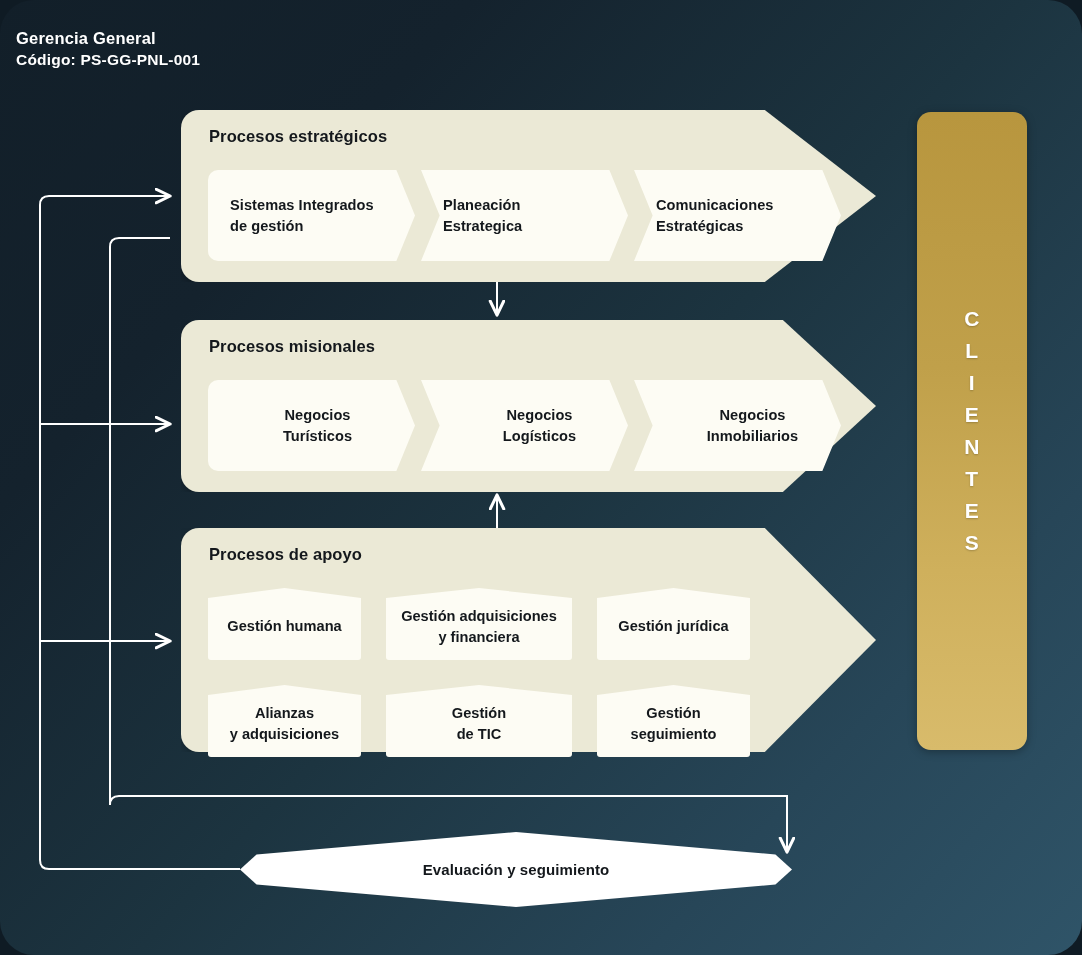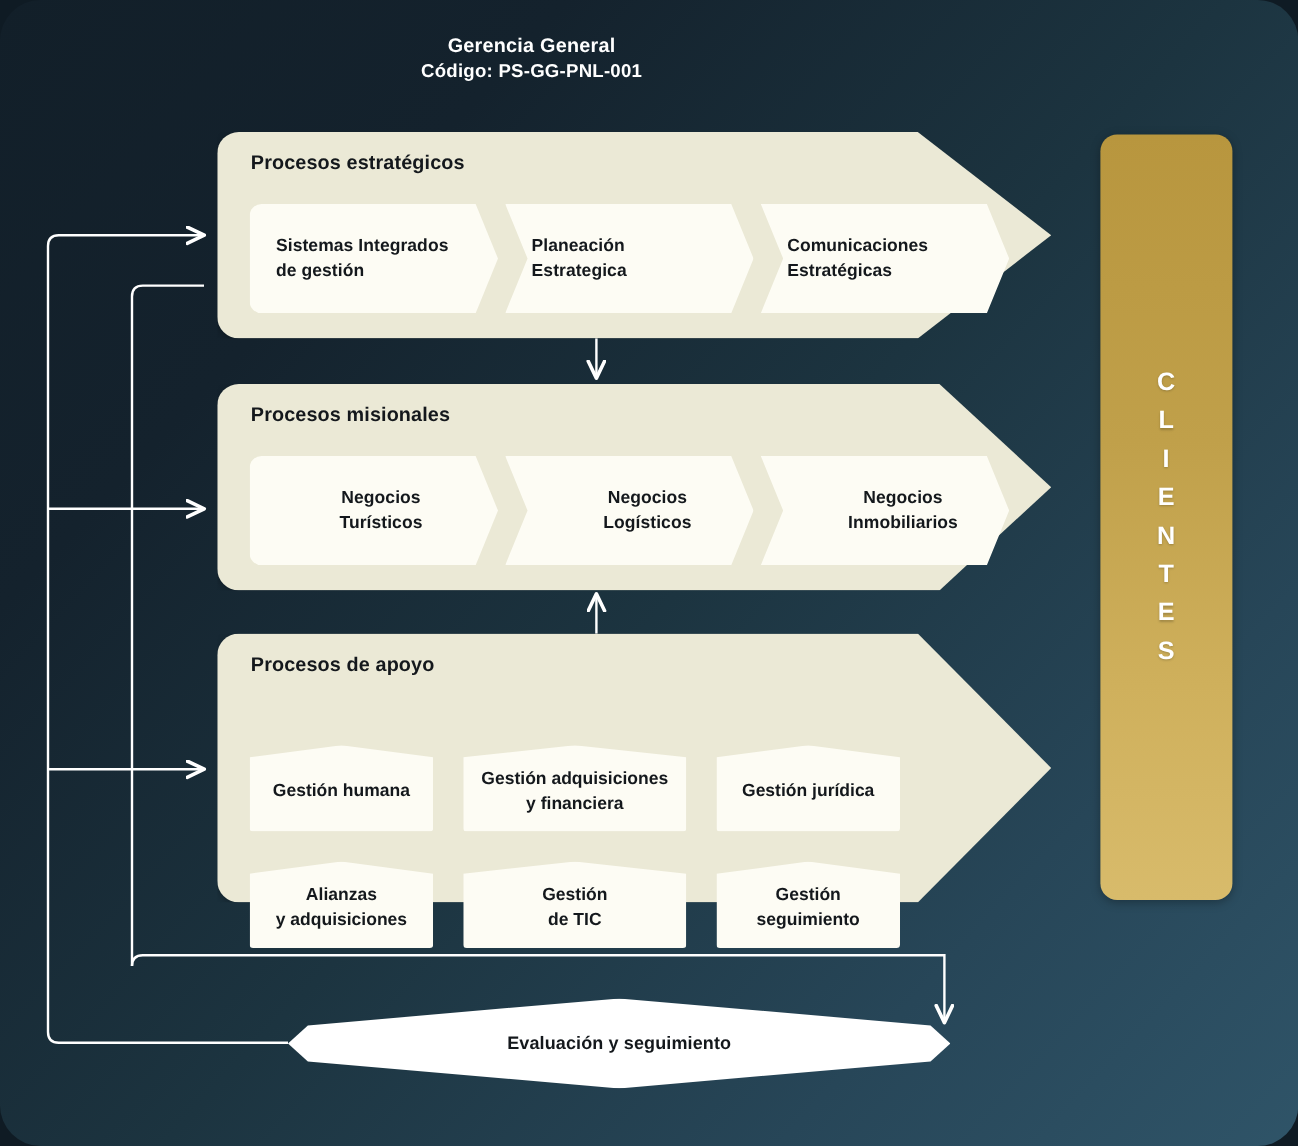--- a/index.html
+++ b/index.html
@@ -12,22 +12,21 @@
   #canvas {
     position: relative;
     width: 1082px; height: 955px;
     border-radius: 34px;
     background: linear-gradient(133deg, #121f29 0%, #14222d 24%, #1c3440 52%, #274658 78%, #2f5468 100%);
     overflow: hidden;
   }
 
   
   #header {
-    position: absolute; left: 5px; top: 28px; width: 876px;
-    text-align: center;
+    position: absolute; left: 16px; top: 28px; width: 876px;
     line-height: 1.32;
   }
   #header .l1 { color: #ffffff; font-size: 16.5px; font-weight: bold; letter-spacing: .2px; }
   #header .l2 { color: #d8ab4a; font-size: 16.5px; font-weight: bold; letter-spacing: .2px; }
   #header .l3 { color: #ffffff; font-size: 15.5px; font-weight: bold; letter-spacing: .2px; }
 
   
   #wires { position: absolute; left: 0; top: 0; width: 1082px; height: 955px; }
 
   
@@ -95,21 +94,21 @@
     letter-spacing: .05px;
   }
   #row-strategic .chev-card .txt { padding-left: 22px; text-align: left; }
   #row-strategic .chev-card.first .txt { padding-left: 22px; }
   #row-missional .chev-card .txt { width: 100%; padding-right: 10px; text-align: center; margin-left: 40px; }
   #row-missional .chev-card.first .txt { padding-right: 28px; }
 
   
   #support-grid {
     position: absolute;
-    left: 208px; top: 621px;
+    left: 208px; top: 588px;
     display: grid;
     grid-template-columns: 153px 186px 153px;
     grid-auto-rows: 72px;
     column-gap: 15px;
     row-gap: 8px;
     gap: 25px;
   }
   .peak-card {
     position: relative;
     background: #fdfcf4;

